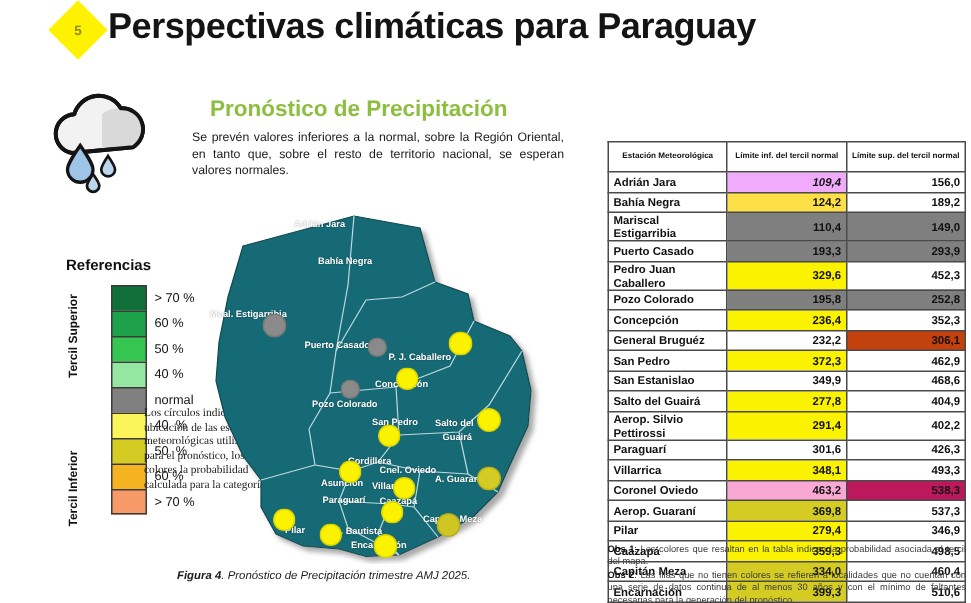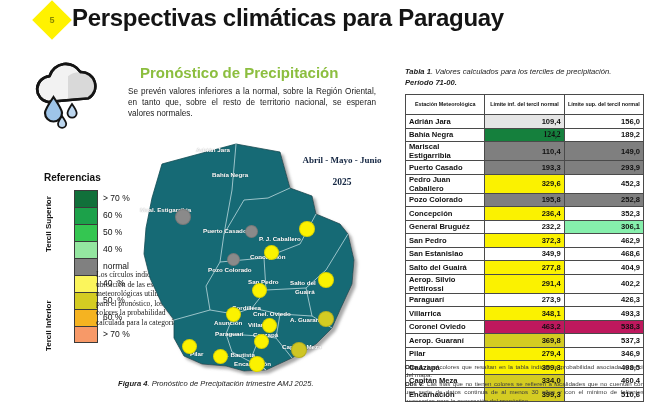--- a/index.html
+++ b/index.html
@@ -249,51 +249,43 @@
         <div class="station" title="Cordillera" style="left: 85.5px; top: 168.5px; width: 13px; height: 13px; background: rgb(251, 242, 0);"></div>
         <div class="station" title="Villarrica" style="left: 121.5px; top: 179.5px; width: 13px; height: 13px; background: rgb(251, 242, 0);"></div>
         <div class="station" title="Caazapá" style="left: 113.5px; top: 195.5px; width: 13px; height: 13px; background: rgb(251, 242, 0);"></div>
         <div class="station" title="Capitán Meza" style="left: 151px; top: 204px; width: 14px; height: 14px; background: rgb(207, 198, 36);"></div>
         <div class="station" title="Pilar" style="left: 41.5px; top: 200.5px; width: 13px; height: 13px; background: rgb(251, 242, 0);"></div>
         <div class="station" title="San Juan Bautista" style="left: 72.5px; top: 210.5px; width: 13px; height: 13px; background: rgb(251, 242, 0);"></div>
         <div class="station" title="Encarnación" style="left: 109px; top: 218px; width: 14px; height: 14px; background: rgb(251, 242, 0);"></div>
       </div>
   </div>
 
-  <div class="trimester">
-    <span>Abril  - Mayo - Junio</span>
-    <span class="yr">2025</span>
-  </div>
 
   <div class="fig-caption">
     <b>Figura 4</b><span>. Pronóstico de Precipitación trimestre AMJ 2025.</span>
   </div>
 
-  <div class="tbl-title">
-    <b>Tabla 1</b><span>. Valores calculados para los terciles de precipitación.</span><br>
-    <b>Período 71-00.</b>
-  </div>
 
   <table class="t1">
     <thead>
       <tr>
         <th>Estación Meteorológica</th>
         <th>Límite inf. del tercil normal</th>
         <th>Límite sup. del tercil normal</th>
       </tr>
     </thead>
     <tbody id="tbody">
         <tr>
           <td class="name">Adrián Jara</td>
-          <td class="num" style="background: #e5e5e5;">109,4</td>
+          <td class="num" style="background: #f0abfc; font-style: italic;">109,4</td>
           <td class="num" style="background: rgb(255, 255, 255);">156,0</td>
         </tr>
         <tr>
           <td class="name">Bahía Negra</td>
-          <td class="num" style="background: #15803d; font-family: Liberation Serif, serif;">124,2</td>
+          <td class="num" style="background: #fde047;">124,2</td>
           <td class="num" style="background: rgb(255, 255, 255);">189,2</td>
         </tr>
         <tr>
           <td class="name">Mariscal Estigarribia</td>
           <td class="num" style="background: rgb(127, 127, 127);">110,4</td>
           <td class="num" style="background: rgb(127, 127, 127);">149,0</td>
         </tr>
         <tr>
           <td class="name">Puerto Casado</td>
           <td class="num" style="background: rgb(127, 127, 127);">193,3</td>
@@ -310,21 +302,21 @@
           <td class="num" style="background: rgb(127, 127, 127);">252,8</td>
         </tr>
         <tr>
           <td class="name">Concepción</td>
           <td class="num" style="background: rgb(251, 242, 0);">236,4</td>
           <td class="num" style="background: rgb(255, 255, 255);">352,3</td>
         </tr>
         <tr>
           <td class="name">General Bruguéz</td>
           <td class="num" style="background: rgb(255, 255, 255);">232,2</td>
-          <td class="num" style="background: #86efac;">306,1</td>
+          <td class="num" style="background: #c2410c;">306,1</td>
         </tr>
         <tr>
           <td class="name">San Pedro</td>
           <td class="num" style="background: rgb(251, 242, 0);">372,3</td>
           <td class="num" style="background: rgb(255, 255, 255);">462,9</td>
         </tr>
         <tr>
           <td class="name">San Estanislao</td>
           <td class="num" style="background: rgb(255, 255, 255);">349,9</td>
           <td class="num" style="background: rgb(255, 255, 255);">468,6</td>
@@ -334,31 +326,31 @@
           <td class="num" style="background: rgb(251, 242, 0);">277,8</td>
           <td class="num" style="background: rgb(255, 255, 255);">404,9</td>
         </tr>
         <tr>
           <td class="name">Aerop. Silvio Pettirossi</td>
           <td class="num" style="background: rgb(251, 242, 0);">291,4</td>
           <td class="num" style="background: rgb(255, 255, 255);">402,2</td>
         </tr>
         <tr>
           <td class="name">Paraguarí</td>
-          <td class="num" style="background: rgb(255, 255, 255);">273,9</td>
+          <td class="num" style="background: rgb(255, 255, 255);">301,6</td>
           <td class="num" style="background: rgb(255, 255, 255);">426,3</td>
         </tr>
         <tr>
           <td class="name">Villarrica</td>
           <td class="num" style="background: rgb(251, 242, 0);">348,1</td>
           <td class="num" style="background: rgb(255, 255, 255);">493,3</td>
         </tr>
         <tr>
           <td class="name">Coronel Oviedo</td>
-          <td class="num" style="background: #be185d;">463,2</td>
+          <td class="num" style="background: #f9a8d4;">463,2</td>
           <td class="num" style="background: #be185d;">538,3</td>
         </tr>
         <tr>
           <td class="name">Aerop. Guaraní</td>
           <td class="num" style="background: rgb(212, 204, 34);">369,8</td>
           <td class="num" style="background: rgb(255, 255, 255);">537,3</td>
         </tr>
         <tr>
           <td class="name">Pilar</td>
           <td class="num" style="background: rgb(251, 242, 0);">279,4</td>

